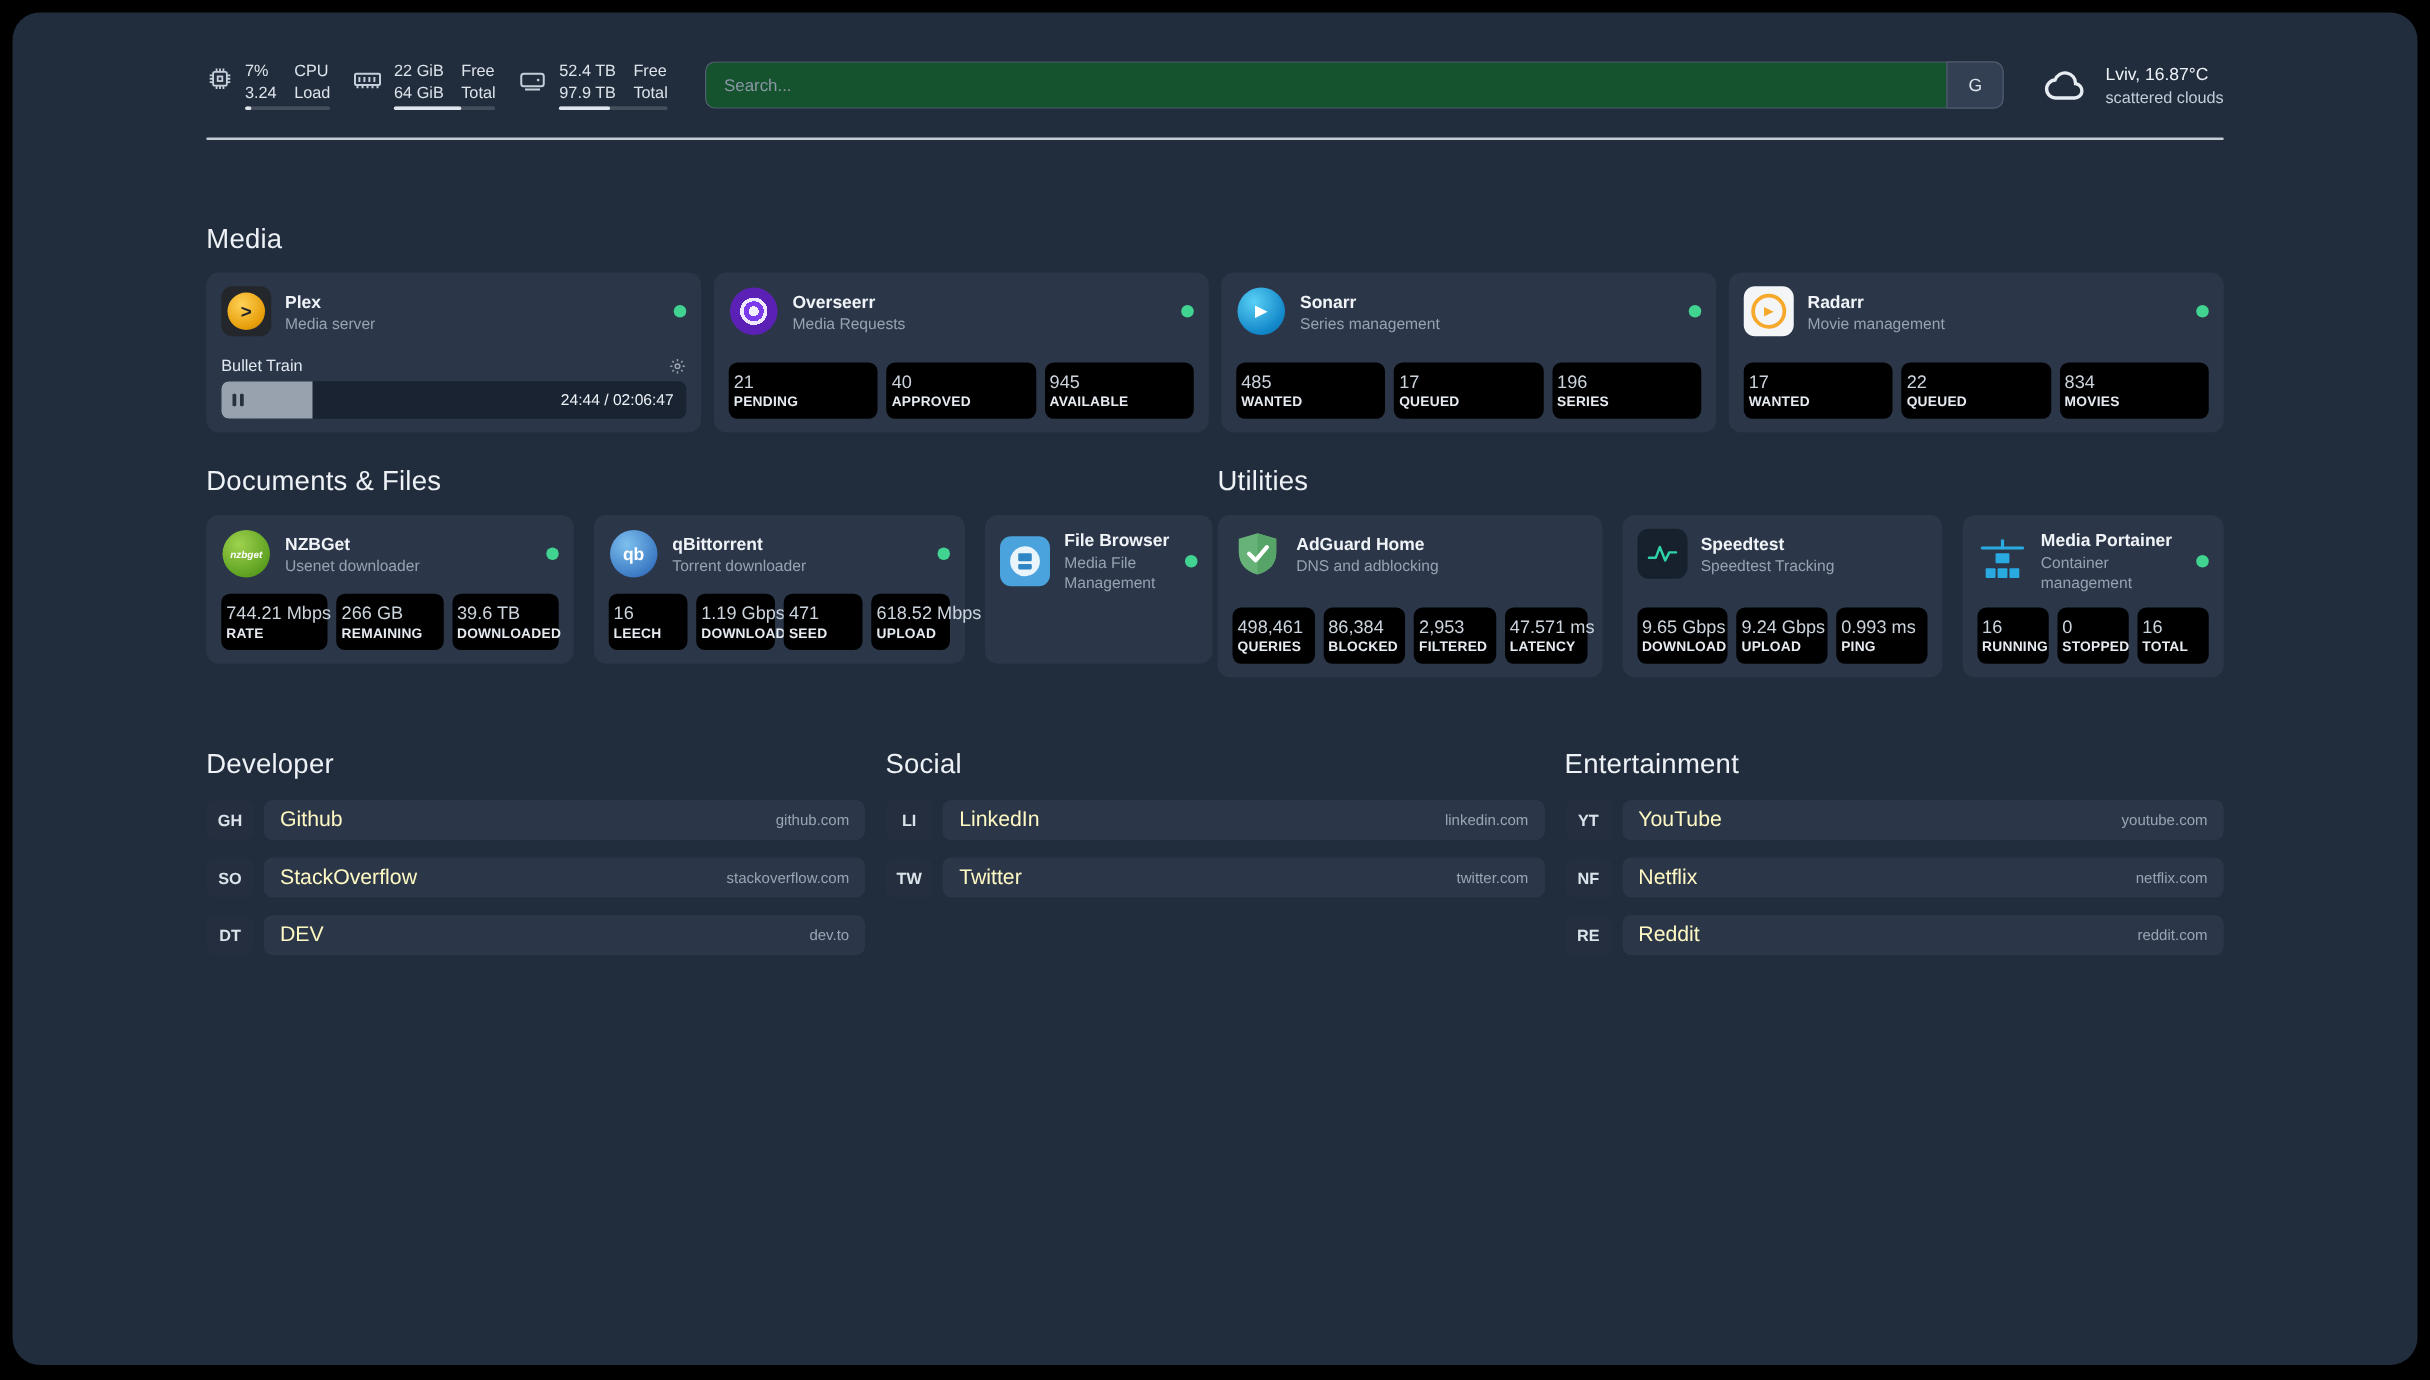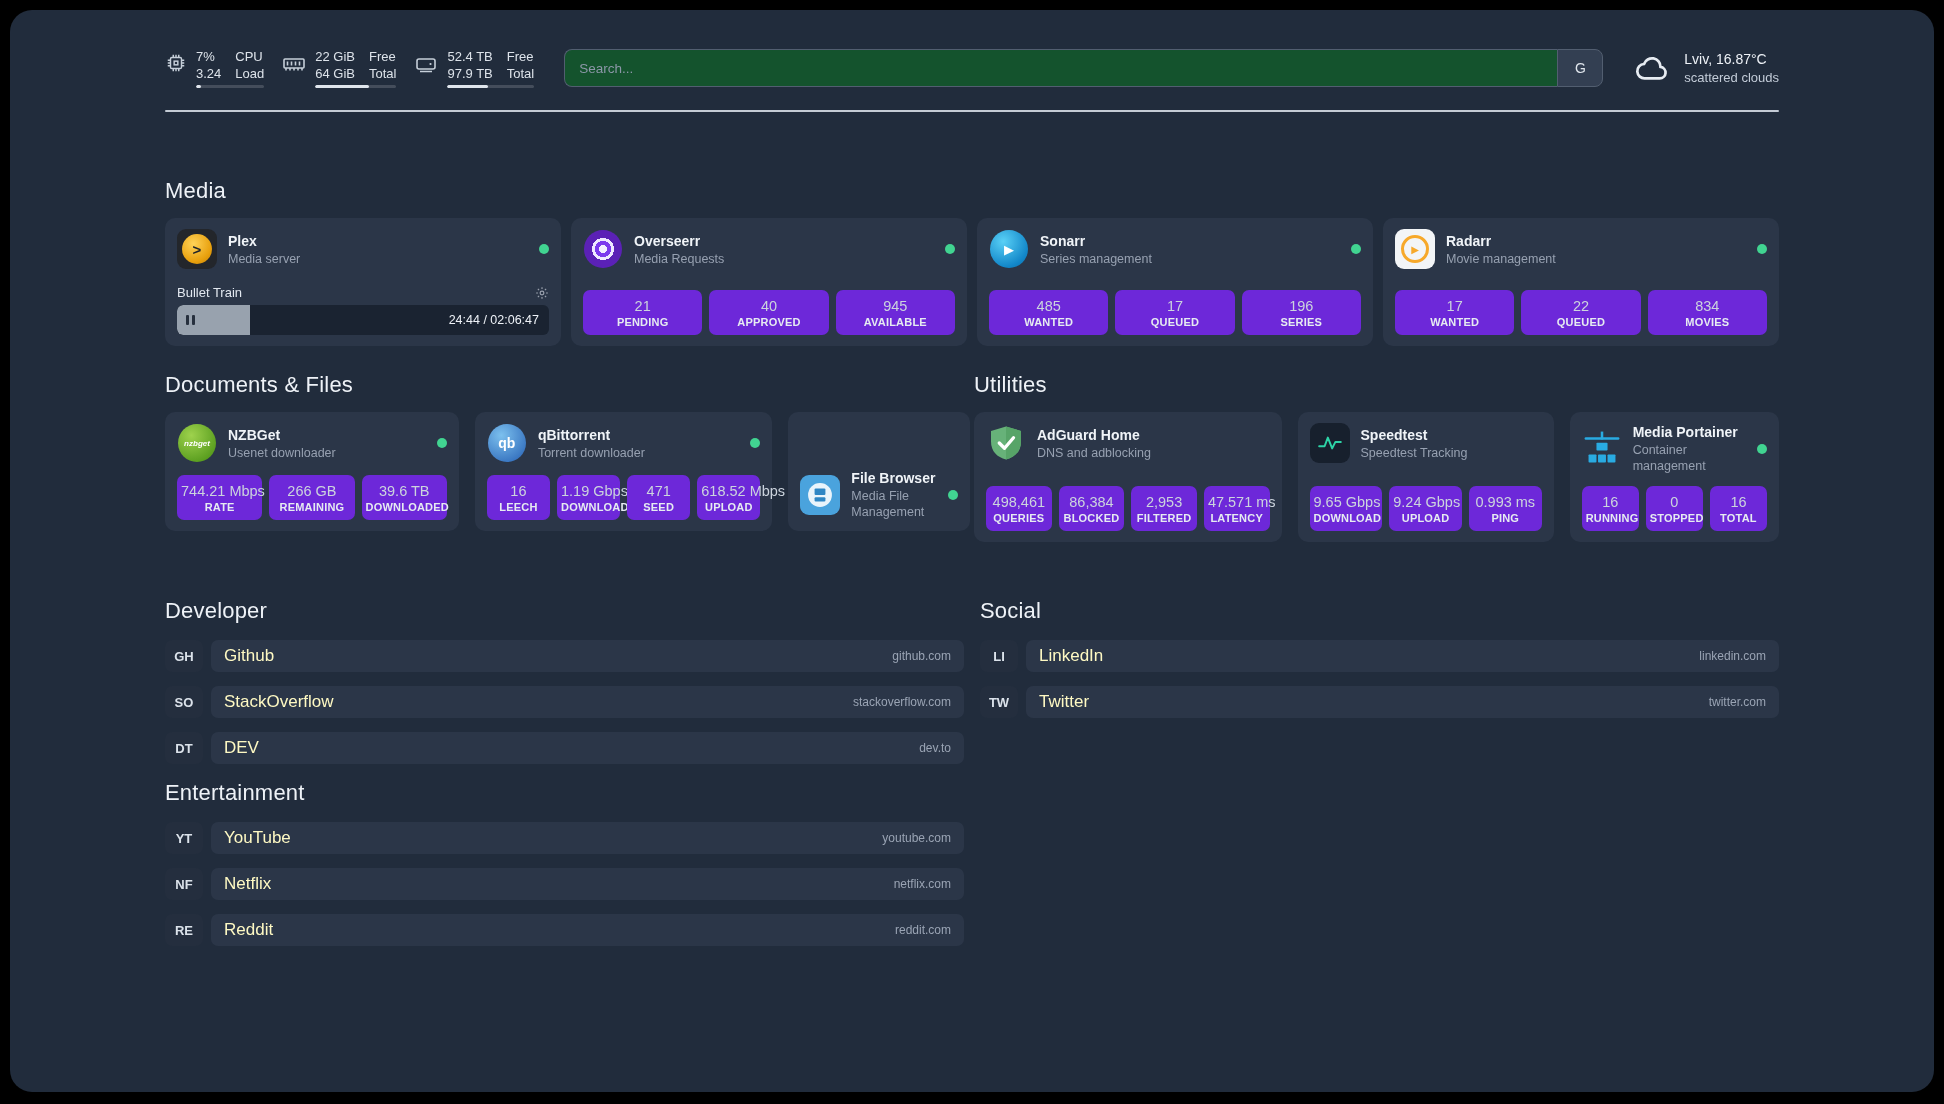--- a/index.html
+++ b/index.html
@@ -32,41 +32,41 @@
   .sec-media{margin-top:66px;}
   .media-grid{display:grid;grid-template-columns:repeat(4,1fr);gap:10px;margin-top:14px;}
   .card{background:#2b3648;border-radius:10px;padding:11px 12px;display:flex;flex-direction:column;}
   .media-grid .card{min-height:128px;}
   .card-head{display:flex;align-items:center;gap:11px;cursor:pointer;}
   .svc{width:40px;height:40px;border-radius:9px;display:flex;align-items:center;justify-content:center;flex:none;}
   .svc-name{font-size:14px;font-weight:600;color:#f0f4f8;line-height:19px;}
   .svc-sub{font-size:12.5px;color:#97a1b1;line-height:16px;}
   .dot{width:10px;height:10px;border-radius:50%;background:#41d491;margin-left:auto;flex:none;}
   .card-stats{display:flex;gap:7px;margin-top:auto;padding-top:12px;}
-  .stat{flex:1;background:#6d28d9;border-radius:7px;padding:7px 4px 6px;text-align:center;min-width:0;}
+  .stat{flex:1;background:#000000;border-radius:7px;padding:7px 4px 6px;text-align:left;min-width:0;}
   .stat-v{font-size:14.5px;color:#ccd4dd;line-height:18px;white-space:nowrap;}
   .stat-l{font-size:11px;font-weight:700;color:#e6ebf1;line-height:14px;letter-spacing:.2px;white-space:nowrap;}
 
   
   .player{margin-top:auto;padding-top:8px;}
   .player-top{display:flex;align-items:center;margin-bottom:5px;}
   .player-title{font-size:13px;color:#e2e8f0;}
   .gear{margin-left:auto;display:flex;cursor:pointer;}
   .player-bar{position:relative;height:30px;background:#1a2331;border-radius:6px;overflow:hidden;display:flex;align-items:center;justify-content:space-between;}
   .player-fill{position:absolute;left:0;top:0;bottom:0;background:#98a2ae;border-radius:6px 0 0 6px;}
   .pause{position:relative;display:flex;gap:3px;margin-left:9px;}
   .pause b{width:3px;height:10px;background:#27303e;border-radius:1px;display:block;}
   .player-time{position:relative;margin-left:auto;margin-right:10px;font-size:12.5px;color:#eef2f7;white-space:nowrap;}
 
   .two-col{display:grid;grid-template-columns:1fr 1fr;gap:4px;margin-top:26px;align-items:start;}
   .stack{display:flex;flex-direction:row;gap:16px;margin-top:14px;}
-  .card-solo{justify-content:flex-end;min-height:68px;}
+  .card-solo{justify-content:flex-start;min-height:68px;}
 
   
-  .bookmarks{display:grid;grid-template-columns:repeat(2,1fr);gap:16px;margin-top:56px;align-items:start;}
+  .bookmarks{display:grid;grid-template-columns:repeat(3,1fr);gap:16px;margin-top:56px;align-items:start;}
   .bm-list{display:flex;flex-direction:column;gap:14px;margin-top:16px;}
   .bm-item{display:flex;gap:8px;align-items:stretch;height:32px;}
   .bm-abbr{width:38px;background:#242e3e;border-radius:7px;display:flex;align-items:center;justify-content:center;font-size:13px;font-weight:700;color:#dbe2ea;flex:none;}
   .bm-row{flex:1;background:#2b3648;border-radius:7px;display:flex;align-items:center;padding:0 13px;cursor:pointer;min-width:0;}
   .bm-name{font-size:17px;color:#fef9c3;}
   .bm-domain{margin-left:auto;font-size:12px;color:#9aa4b4;}
 
   
   .plex-tile{background:#23262b;}
   .plex-circle{width:30px;height:30px;border-radius:50%;background:radial-gradient(circle at 38% 32%,#ffd257,#e8a00d 65%,#c07f06);color:#20242a;font-weight:700;font-size:15px;display:flex;align-items:center;justify-content:center;}

